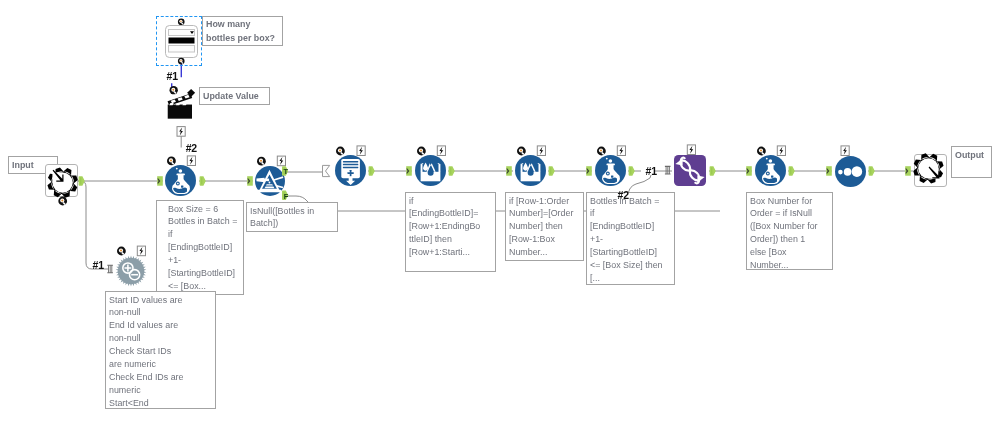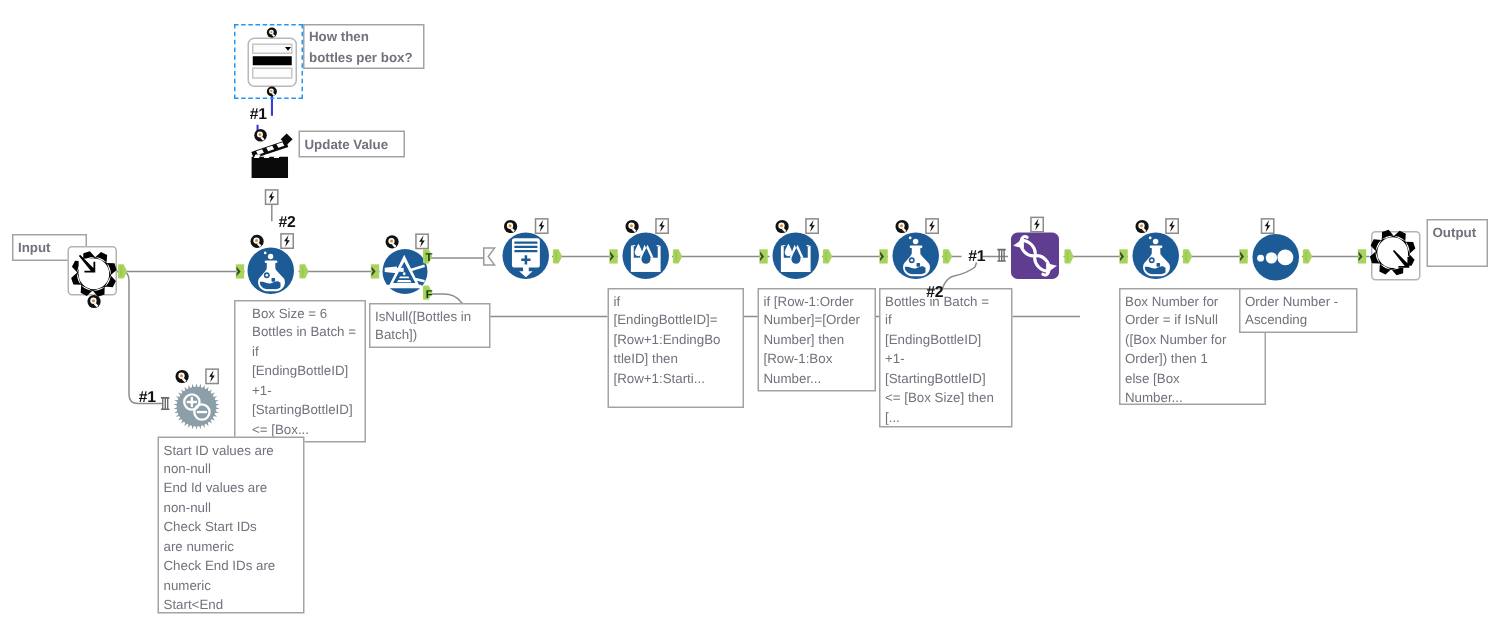--- a/index.html
+++ b/index.html
@@ -216,34 +216,34 @@
 
       <path d="M181.2,135.4 L181.2,147.5"></path>
     </g>
   </svg>
 
   <div class="lbl" style="left:8px;top:156px;width:50px;height:18px;">Input</div>
   <div class="lbl" style="left:951px;top:146px;width:41px;height:32px;">Output</div>
   <div class="lbl" style="left:199px;top:87px;width:71px;height:18px;">Update Value</div>
 
   <div class="lbl" style="left:202px;top:16px;width:81px;height:30px;padding:1px 3px;line-height:13.5px;">
-    <div>How then</div>
+    <div>How many</div>
     <div>bottles per box?</div>
   </div>
 
   <div class="note" style="left:156px;top:200px;width:88px;height:95px;padding-left:11px;">Box Size = 6
 Bottles in Batch =
 if
 [EndingBottleID]
 +1-
 [StartingBottleID]
 &lt;= [Box...</div>
-  <div class="note" style="left:246px;top:202px;width:81px;height:30px;">IsNull([Bottles in
+  <div class="note" style="left:246px;top:202px;width:92px;height:30px;">IsNull([Bottles in
 Batch])</div>
-  <div class="note" style="left:105px;top:291px;width:98px;height:118px;">Start ID values are
+  <div class="note" style="left:105px;top:291px;width:111px;height:118px;">Start ID values are
 non-null
 End Id values are
 non-null
 Check Start IDs
 are numeric
 Check End IDs are
 numeric
 Start&lt;End</div>
   <div class="note" style="left:405px;top:192px;width:91px;height:80px;">if
 [EndingBottleID]=
@@ -255,28 +255,26 @@
 Number] then
 [Row-1:Box
 Number...</div>
   <div class="note" style="left:586px;top:192px;width:89px;height:93px;">Bottles in Batch =
 if
 [EndingBottleID]
 +1-
 [StartingBottleID]
 &lt;= [Box Size] then
 [...</div>
-  <div class="note" style="left:746px;top:192px;width:98px;height:78px;">Box Number for
+  <div class="note" style="left:746px;top:192px;width:87px;height:78px;">Box Number for
 Order = if IsNull
 ([Box Number for
 Order]) then 1
 else [Box
 Number...</div>
-  <div class="note" style="left:826px;top:192px;width:79px;height:30px;">Order Number -
-Ascending</div>
 
   <div class="tool" style="left:45px;top:164px;">
     <svg width="33" height="33" viewBox="0 0 33 33">
       <rect x="0.5" y="0.5" width="32" height="32" rx="2.5" fill="#fff" stroke="#b4b4b4"></rect>
       <g fill="#000">
         <g id="gearA">
             <path d="M28.85 19.64L32.25 23.33L30.21 27.43L25.09 27.06ZM24.82 27.29L24.62 32.31L20.27 33.77L16.91 29.88ZM16.56 29.85L12.87 33.25L8.77 31.21L9.14 26.09ZM8.91 25.82L3.89 25.62L2.43 21.27L6.32 17.91ZM6.35 17.56L2.95 13.87L4.99 9.77L10.11 10.14ZM10.38 9.91L10.58 4.89L14.93 3.43L18.29 7.32ZM18.64 7.35L22.33 3.95L26.43 5.99L26.06 11.11ZM26.29 11.38L31.31 11.58L32.77 15.93L28.88 19.29ZM17.6 7.30A11.30 11.30 0 1 0 17.6 29.90A11.30 11.30 0 1 0 17.6 7.30Z"></path>
           </g>
         <circle cx="17.6" cy="18.6" r="10.2" fill="#fff"></circle>
 

